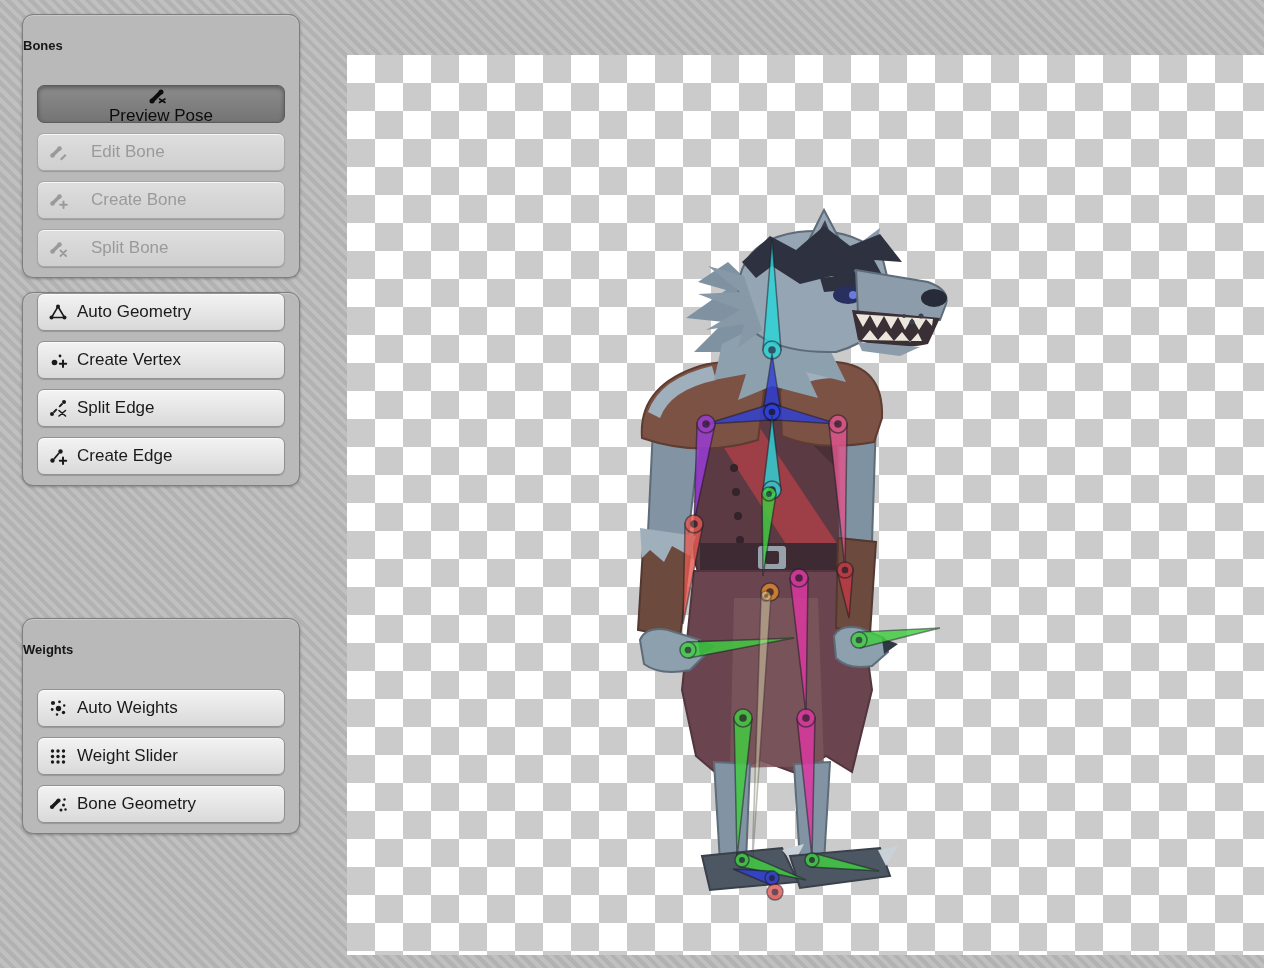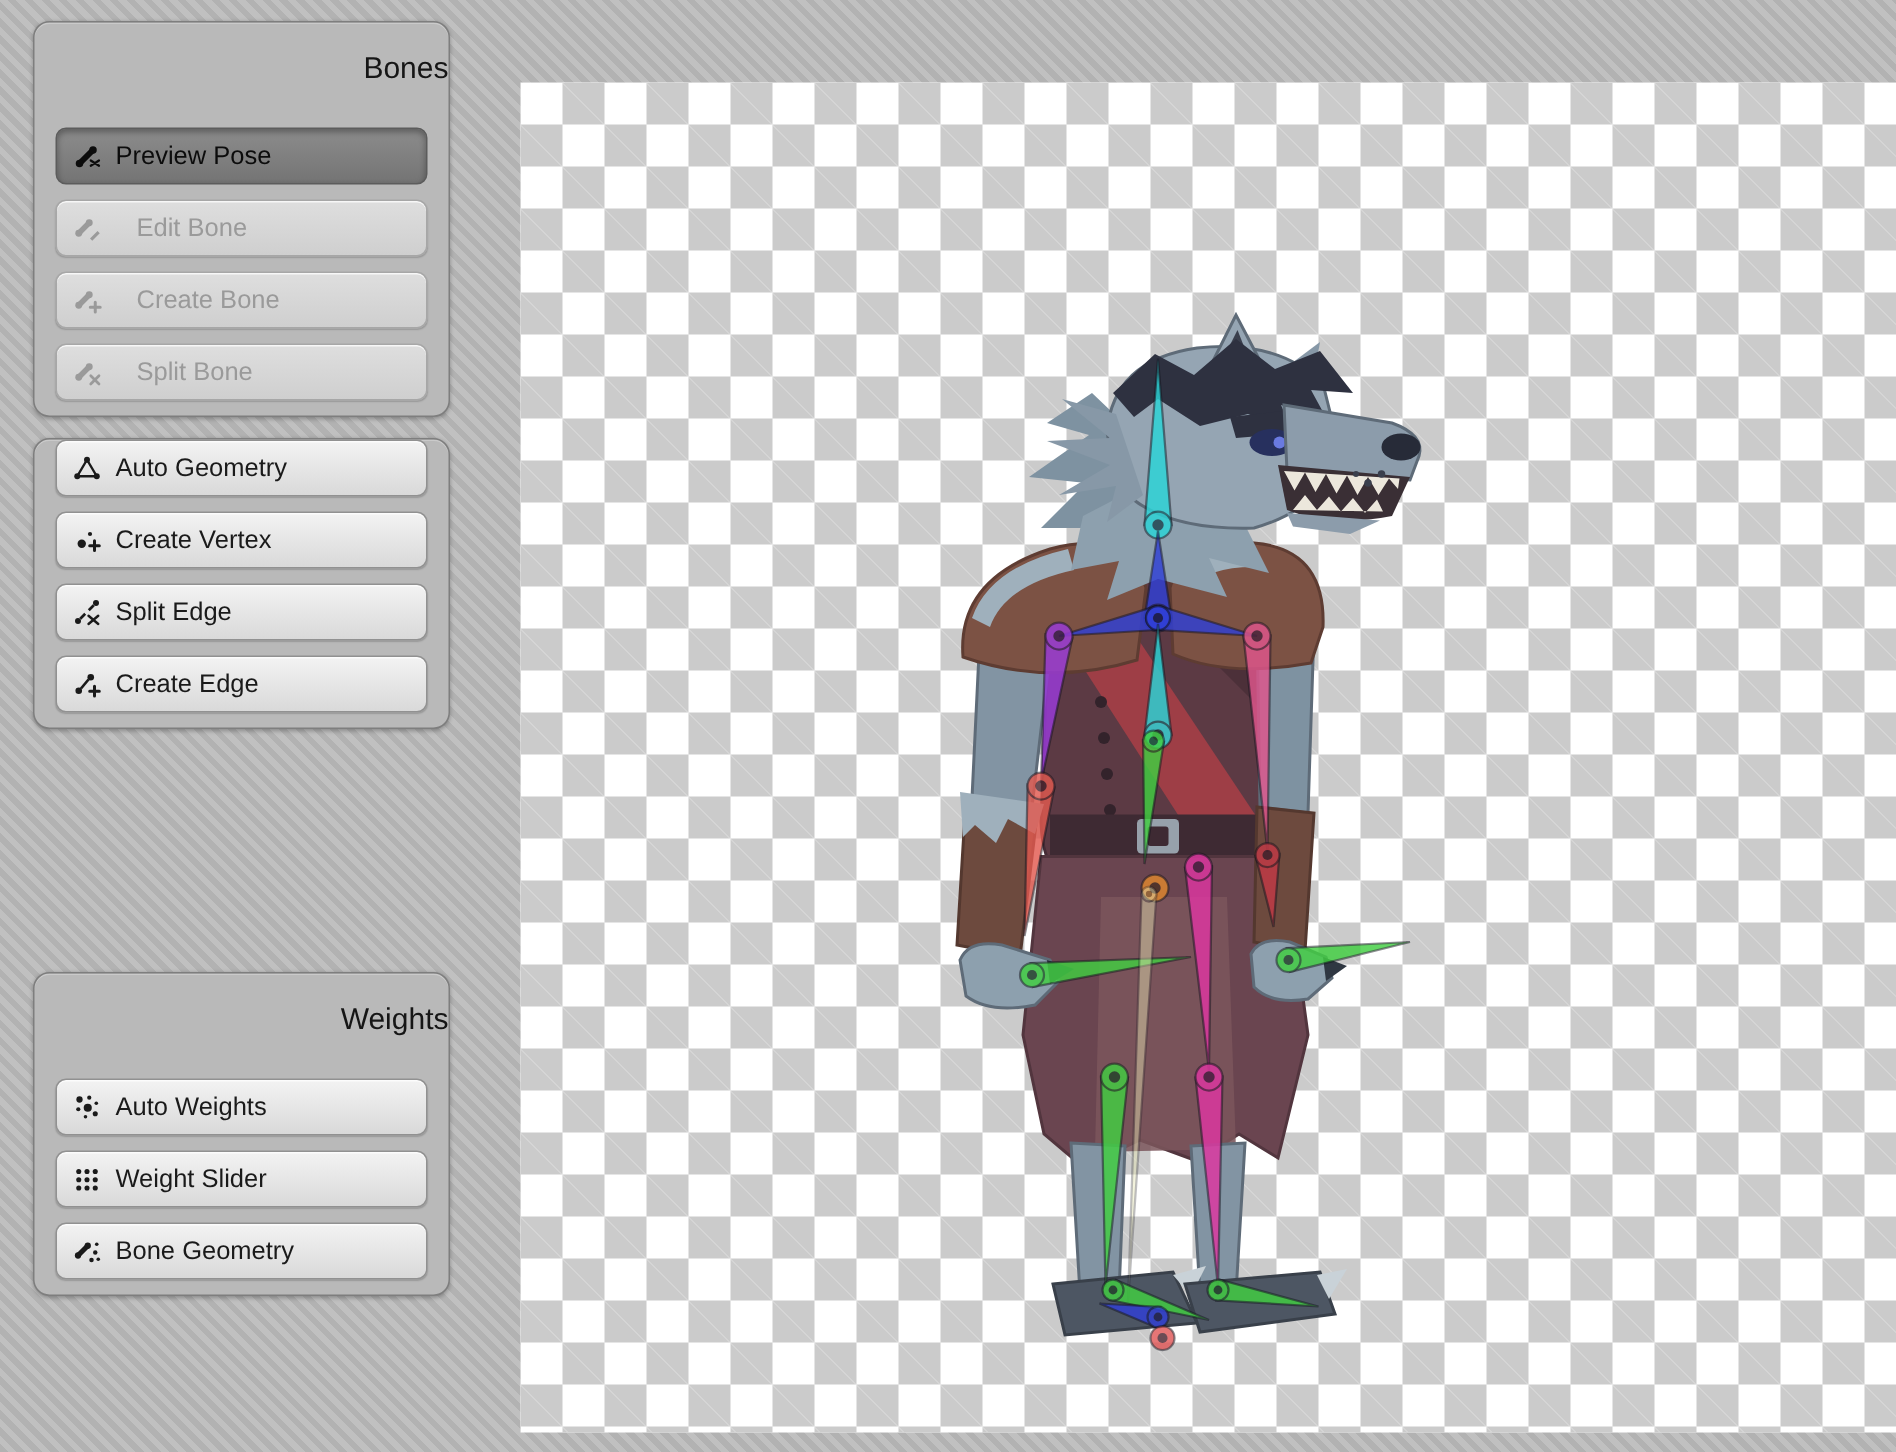--- a/index.html
+++ b/index.html
@@ -21,36 +21,37 @@
     background-position:0 0,28px 28px;
   }
   .canvas svg{position:absolute;left:0;top:0;}
   .panel{
     position:absolute;left:22px;width:278px;
     background:#b9b9b9;
     border:1px solid #7e7e7e;border-radius:11px;
     box-shadow:0 1px 3px rgba(0,0,0,0.28), inset 0 1px 0 rgba(255,255,255,0.25);
   }
   .panel-title{
-    margin:16px 0 24px;line-height:30px;text-align:right;
-    font-size:20px;font-weight:400;color:#161616;
+    margin:16px 0 24px;line-height:30px;text-align:left;
+    font-size:13px;font-weight:700;color:#161616;
   }
   .btn{
     display:flex;align-items:center;width:248px;height:38px;
     margin:0 auto 10px;padding:0 10px;text-align:left;
     border:1px solid #919191;border-radius:7px;
     background:linear-gradient(#f3f3f3,#d9d9d9);
     font-family:inherit;font-size:17px;color:#1a1a1a;cursor:pointer;
     box-shadow:0 1px 1px rgba(0,0,0,0.18), inset 0 1px 0 rgba(255,255,255,0.75);
   }
   .btn.selected{
     background:linear-gradient(#8c8c8c,#747474);
     border-color:#5c5c5c;
     box-shadow:inset 0 2px 4px rgba(0,0,0,0.35);
     color:#0c0c0c;
+    flex-direction:column;
   }
   .btn.disabled{
     background:linear-gradient(#dedede,#cfcfcf);
     color:#9a9a9a;border-color:#a7a7a7;cursor:default;gap:14px;
   }
   .btn .icon{width:20px;height:20px;flex:0 0 20px;margin-right:9px;display:inline-block;}
   .btn .icon svg{width:100%;height:100%;display:block;}
   .btn .lbl{white-space:nowrap;}
 </style>
 </head>
@@ -142,21 +143,21 @@
           <svg viewBox="0 0 20 20">
             <circle cx="4.5" cy="14.5" r="2.2" fill="currentColor"></circle>
             <circle cx="12.5" cy="5.5" r="2.2" fill="currentColor"></circle>
             <path d="M6 13 L11 7" stroke="currentColor" stroke-width="1.8" fill="none"></path>
             <path d="M15 11.5 V18 M11.8 14.8 H18.2" stroke="currentColor" stroke-width="2" stroke-linecap="round" fill="none"></path>
           </svg>
         </span>
         <span class="lbl">Create Edge</span>
       </button>
     </div>
-    <div class="panel" style="top: 618px; margin-top: 30px;">
+    <div class="panel" style="top: 618px;">
       <div class="panel-title">Weights</div>
       <button type="button" class="btn">
         <span class="icon">
           <svg viewBox="0 0 20 20">
             <circle cx="5" cy="5" r="2.1" fill="currentColor"></circle>
             <circle cx="11.5" cy="3.8" r="1.4" fill="currentColor"></circle>
             <circle cx="4.2" cy="11.5" r="1.4" fill="currentColor"></circle>
             <circle cx="10.5" cy="10.5" r="2.7" fill="currentColor"></circle>
             <circle cx="16.2" cy="7.5" r="1.2" fill="currentColor"></circle>
             <circle cx="15.5" cy="14.5" r="1.7" fill="currentColor"></circle>

